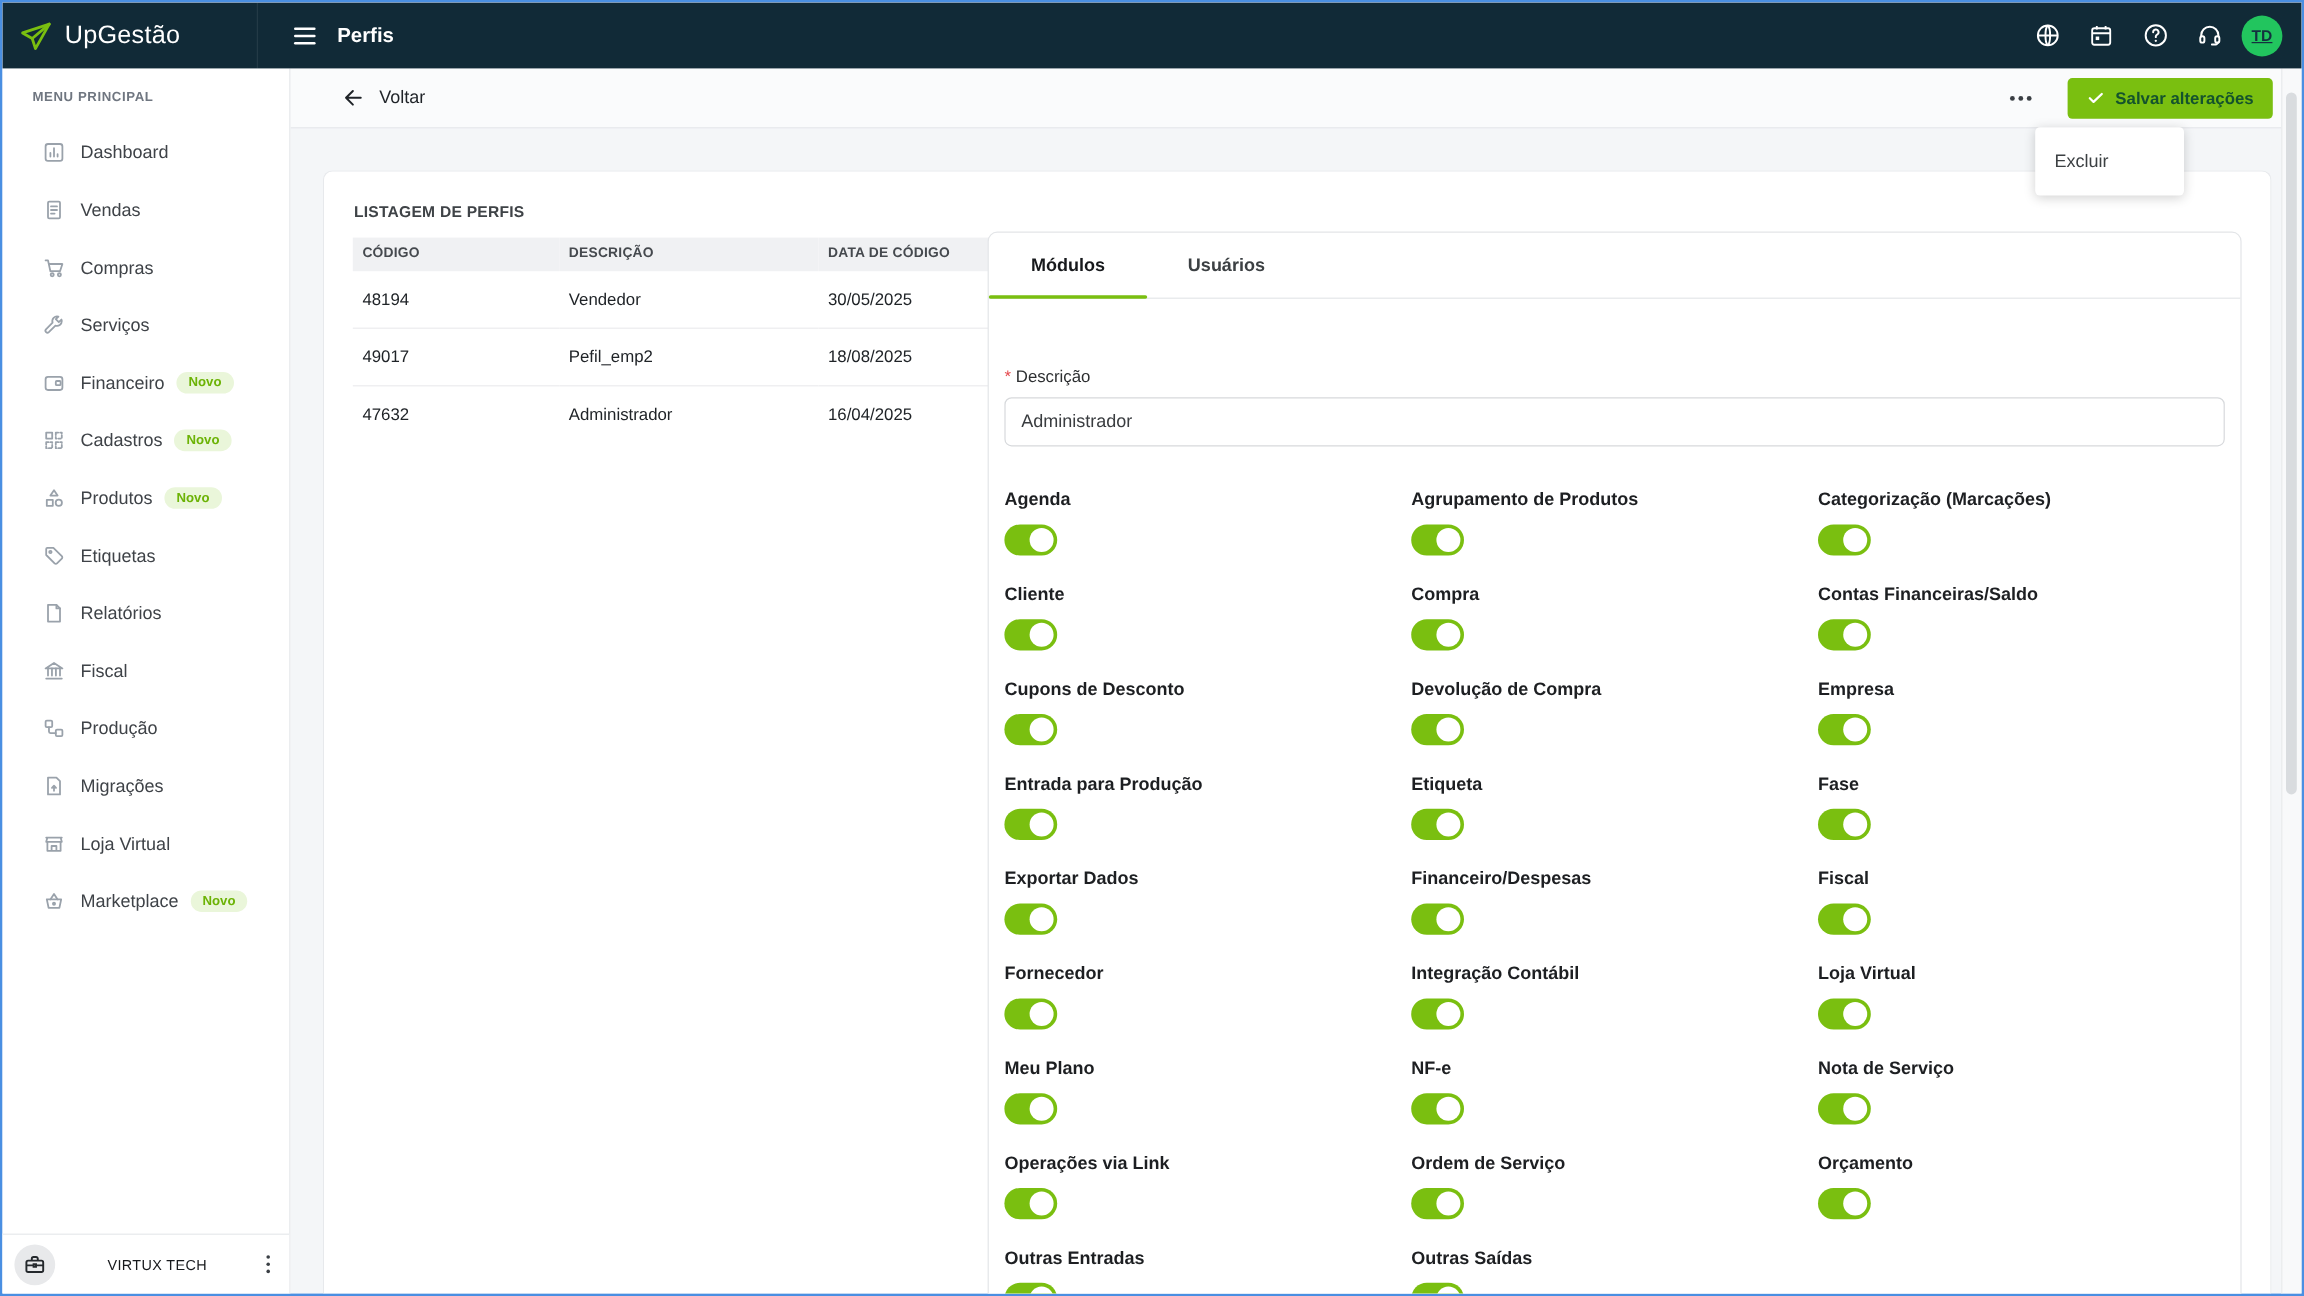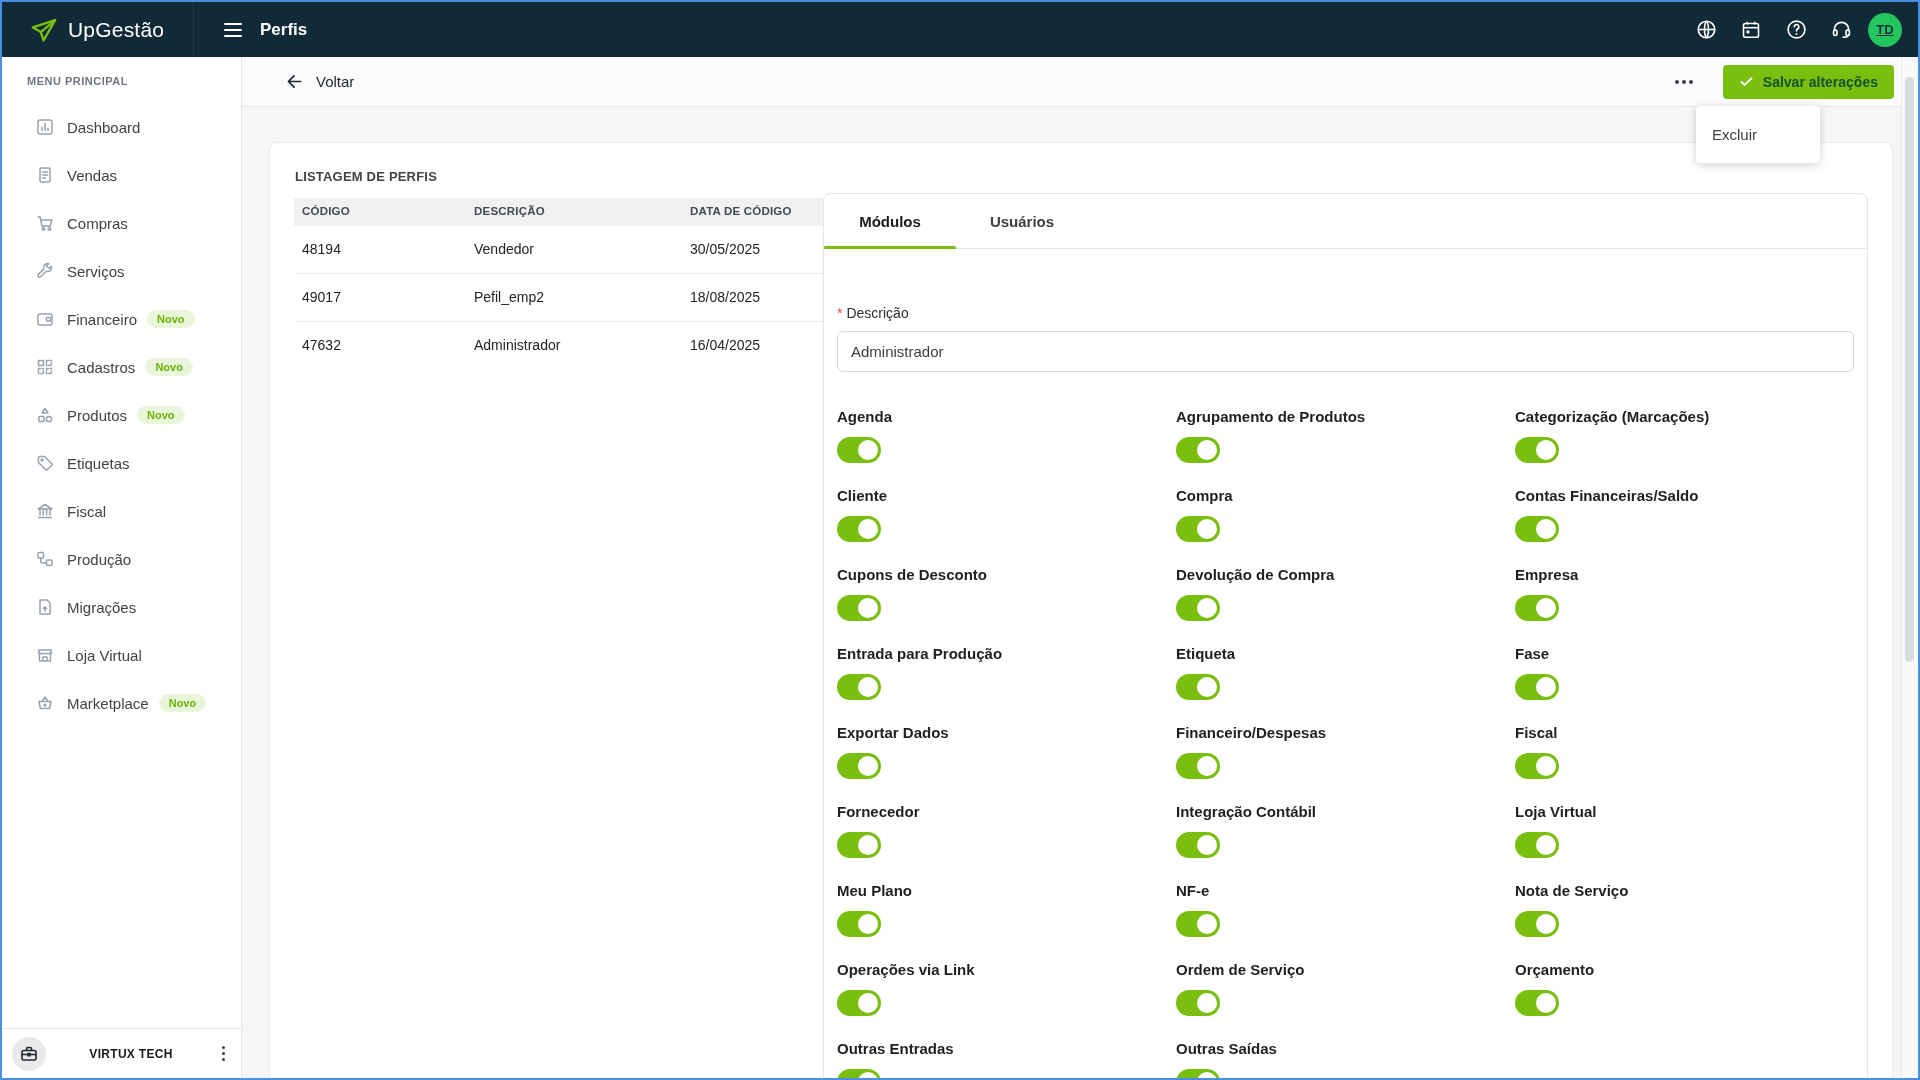--- a/index.html
+++ b/index.html
@@ -1,20 +1,20 @@
 <!DOCTYPE html>
 <html><head>
 <meta charset="utf-8">
 <style>
   html,body{margin:0;padding:0;background:#fff;}
   .page{position:relative;width:1920px;height:1080px;box-sizing:border-box;border:2px solid #4a8fe2;
         overflow:hidden;font-family:"Liberation Sans",sans-serif;background:#f4f6f8;}
   
   .topbar{position:absolute;top:0;left:0;right:0;height:55px;background:#112a37;display:flex;align-items:center;z-index:30;}
-  .brand-zone{width:192px;height:100%;display:flex;align-items:center;padding-left:28px;box-sizing:border-box;
+  .brand-zone{width:213px;height:100%;display:flex;align-items:center;padding-left:14px;box-sizing:border-box;
               border-right:1px solid rgba(255,255,255,0.08);text-align:right;}
   .brand-zone .logo{display:flex;margin-right:10px;}
   .brand{color:#fff;font-size:21px;font-weight:500;letter-spacing:.2px;}
   .page-head{display:flex;align-items:center;padding-left:26px;flex:1;}
   .hamburger{background:none;border:none;cursor:pointer;display:flex;flex-direction:column;gap:4px;padding:4px;}
   .hamburger span{display:block;width:18px;height:2px;background:#fff;border-radius:1px;}
   .top-title{color:#fff;font-size:17px;font-weight:600;margin-left:14px;}
   .top-actions{display:flex;align-items:center;gap:9px;margin-right:16px;}
   .icon-btn{width:36px;height:36px;border:none;background:none;display:flex;align-items:center;justify-content:center;cursor:pointer;}
   .avatar{width:34px;height:34px;border-radius:50%;background:#22c55e;color:#14303f;font-size:13px;font-weight:700;
@@ -23,21 +23,21 @@
   .sidebar{position:absolute;top:55px;left:0;bottom:0;width:240px;background:#fff;border-right:1px solid #e7e9eb;box-sizing:border-box;z-index:10;}
   .menu-label{margin:18px 0 6px 25px;font-size:11px;font-weight:600;color:#6f7680;letter-spacing:.5px;}
   .side-items{margin-top:16px;}
   .side-item{height:48px;display:flex;align-items:center;padding-left:33px;cursor:pointer;}
   .side-item .si-icon{display:flex;margin-right:12px;}
   .side-item .si-label{font-size:15px;font-weight:500;color:#3f4348;}
   .badge{margin-left:10px;background:#eaf6da;color:#6cb306;font-size:11px;font-weight:700;padding:3px 10px;border-radius:10px;}
   .side-footer{position:absolute;left:0;right:0;bottom:0;height:50px;border-top:1px solid #e7e9eb;background:#fff;
                display:flex;align-items:center;padding:0 10px;box-sizing:border-box;}
   .org-avatar{width:34px;height:34px;border-radius:50%;background:#e8e9eb;display:flex;align-items:center;justify-content:center;}
-  .org-name{flex:1;text-align:center;font-size:12px;font-weight:700;color:#17191c;letter-spacing:.3px;}
+  .org-name{flex:1;text-align:center;font-size:12px;font-weight:400;color:#17191c;letter-spacing:.3px;}
   .kebab{border:none;background:none;cursor:pointer;display:flex;flex-direction:column;gap:3px;padding:6px;}
   .kebab i{width:3px;height:3px;border-radius:50%;background:#3a3f44;}
   
   .main{position:absolute;top:55px;left:240px;right:16px;bottom:0;}
   .toolbar{height:50px;background:#fafbfc;border-bottom:1px solid #e5e7ea;display:flex;align-items:center;
            padding:0 8px 0 36px;box-sizing:border-box;}
   .back-btn{display:flex;align-items:center;gap:11px;background:none;border:none;cursor:pointer;font-size:15px;
             font-weight:500;color:#1f2328;font-family:inherit;}
   .toolbar-right{margin-left:auto;display:flex;align-items:center;gap:24px;}
   .more-btn{border:none;background:none;cursor:pointer;display:flex;gap:3px;padding:8px 6px;}
@@ -212,20 +212,29 @@
           <span class="badge">Novo</span>
         </div>
         <div class="side-item">
           <span class="si-icon">
             <svg width="20" height="20" viewBox="0 0 20 20" fill="none" stroke="#9aa2ab" stroke-width="1.5" stroke-linecap="round" stroke-linejoin="round">
               <path d="M3.5 9.5v-5a1 1 0 0 1 1-1h5l7 7a1.4 1.4 0 0 1 0 2l-4 4a1.4 1.4 0 0 1-2 0z"></path>
               <circle cx="7" cy="7" r="1"></circle>
             </svg>
           </span>
                  <span class="si-label">Etiquetas</span>
+        </div>
+        <div class="side-item">
+          <span class="si-icon">
+            <svg width="20" height="20" viewBox="0 0 20 20" fill="none" stroke="#9aa2ab" stroke-width="1.5" stroke-linecap="round" stroke-linejoin="round">
+              <path d="M5 3h7l3 3v11H5z"></path>
+              <path d="M12 3v3h3"></path>
+            </svg>
+          </span>
+                 <span class="si-label">Relatórios</span>
         </div>
         <div class="side-item">
           <span class="si-icon">
             <svg width="20" height="20" viewBox="0 0 20 20" fill="none" stroke="#9aa2ab" stroke-width="1.5" stroke-linecap="round" stroke-linejoin="round">
               <path d="M3 8l7-4.5L17 8H3z"></path>
               <path d="M5 8v6M8.3 8v6M11.6 8v6M15 8v6M3.5 16.5h13"></path>
             </svg>
           </span>
                  <span class="si-label">Fiscal</span>
         </div>

